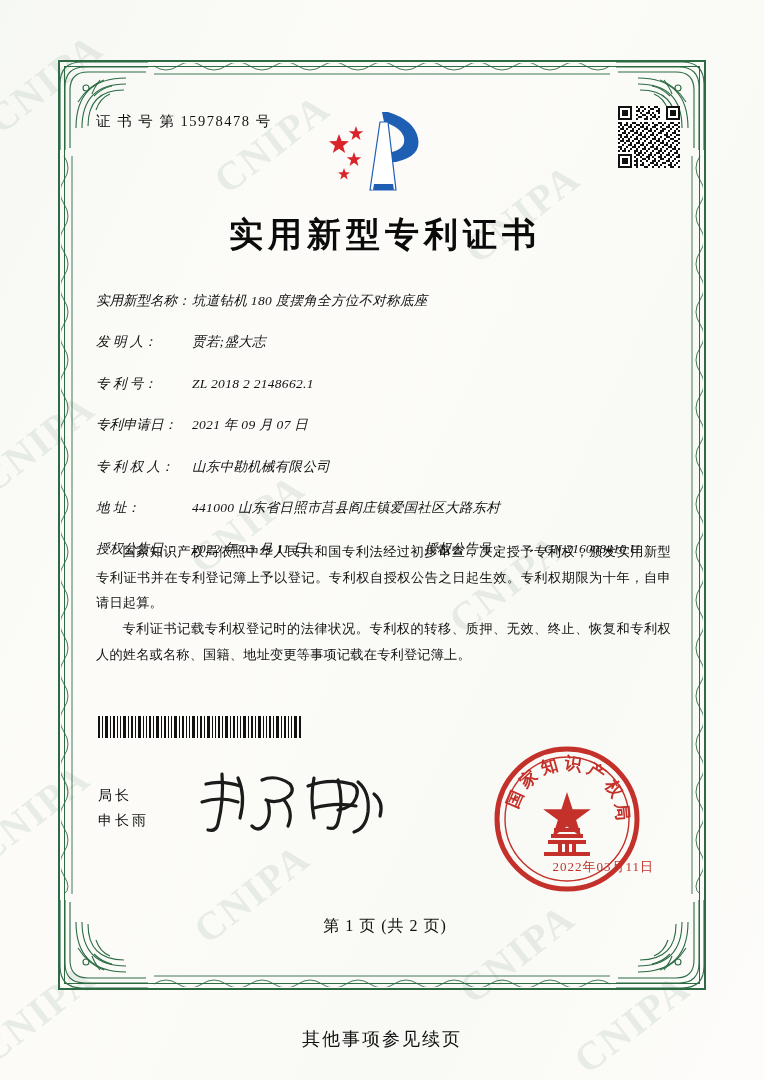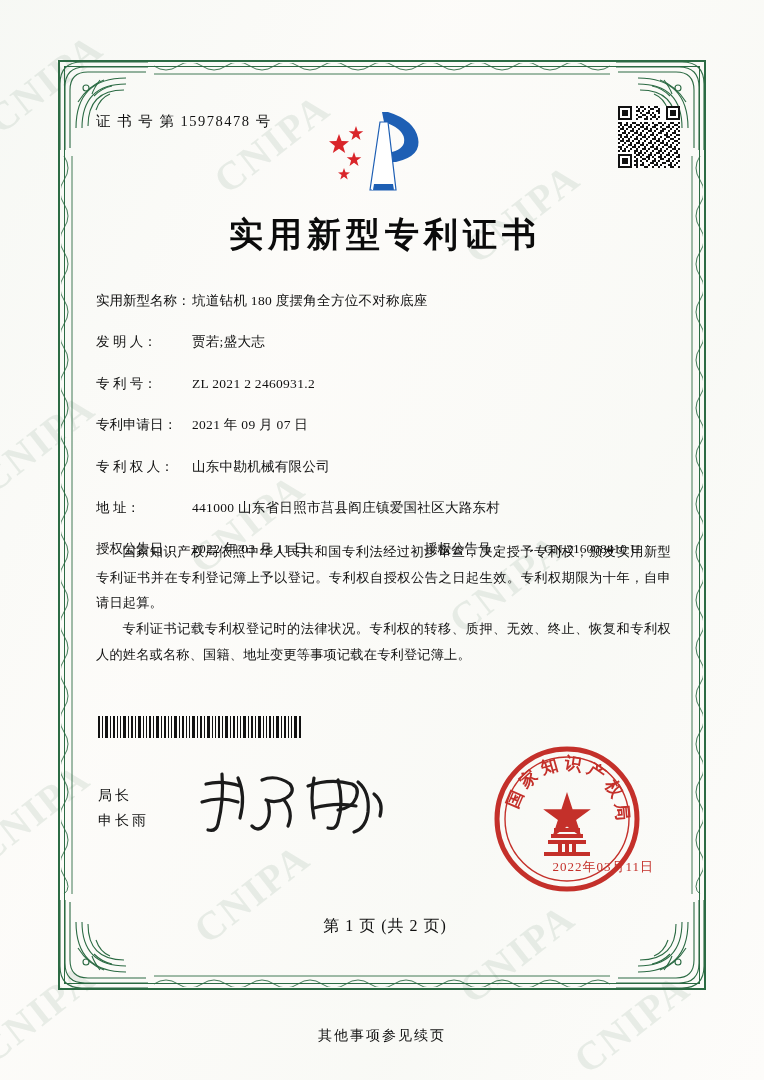--- a/index.html
+++ b/index.html
@@ -152,20 +152,21 @@
     top: 248px;
     width: 575px;
     font-size: 13.5px;
     color: #111;
   }
   .frow {
     display: flex;
     align-items: flex-end;
     margin-bottom: 22.5px;
     line-height: 1.4;
+    font-style: italic;
   }
   .flabel {
     width: 96px;
     flex: 0 0 96px;
     letter-spacing: 0px;
     white-space: nowrap;
   }
   .flabel.spread {
     display: flex;
     justify-content: space-between;
@@ -243,21 +244,21 @@
     font-size: 16px;
     color: #111;
     letter-spacing: 1px;
   }
 
   .footer-note {
     position: absolute;
     left: 0; width: 100%;
     top: 1027px;
     text-align: center;
-    font-size: 14px;
+    font-size: 18px;
     color: #111;
     letter-spacing: 2px;
   }
 </style>
 </head>
 <body>
 
 <div class="page">
   <div class="paper-tint"></div>
 
@@ -676,21 +677,21 @@
         <div class="fvalue">坑道钻机 180 度摆角全方位不对称底座</div>
       </div>
       <div class="frow">
         <div class="flabel spread">
           <span>发 明 人：</span>
         </div>
         <div class="fvalue">贾若;盛大志</div>
       </div>
       <div class="frow">
         <div class="flabel">专 利 号：</div>
-        <div class="fvalue">ZL 2021 2 2460931.2</div>
+        <div class="fvalue">ZL 2018 2 2148662.1</div>
       </div>
       <div class="frow">
         <div class="flabel">专利申请日：</div>
         <div class="fvalue">2021 年 09 月 07 日</div>
       </div>
       <div class="frow">
         <div class="flabel">专 利 权 人：</div>
         <div class="fvalue">山东中勘机械有限公司</div>
       </div>
       <div class="frow">

